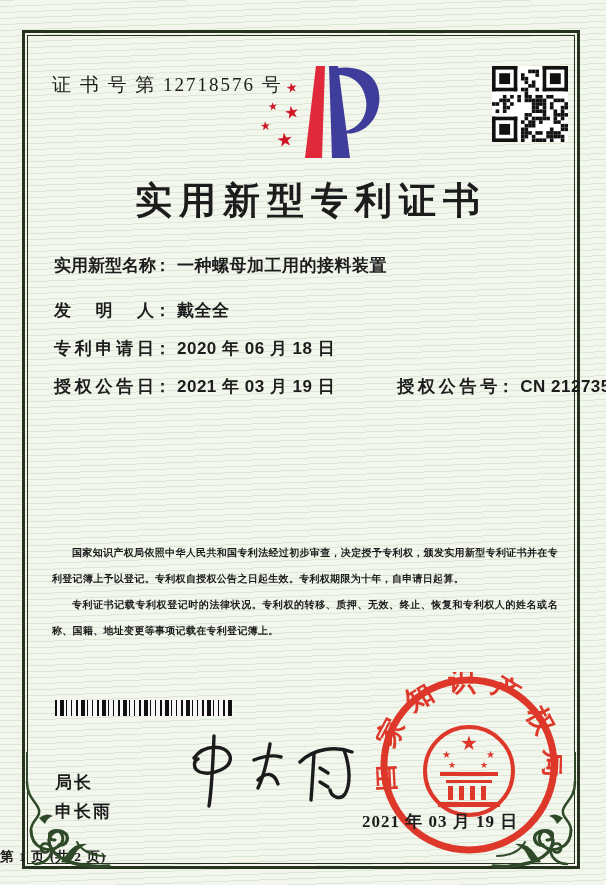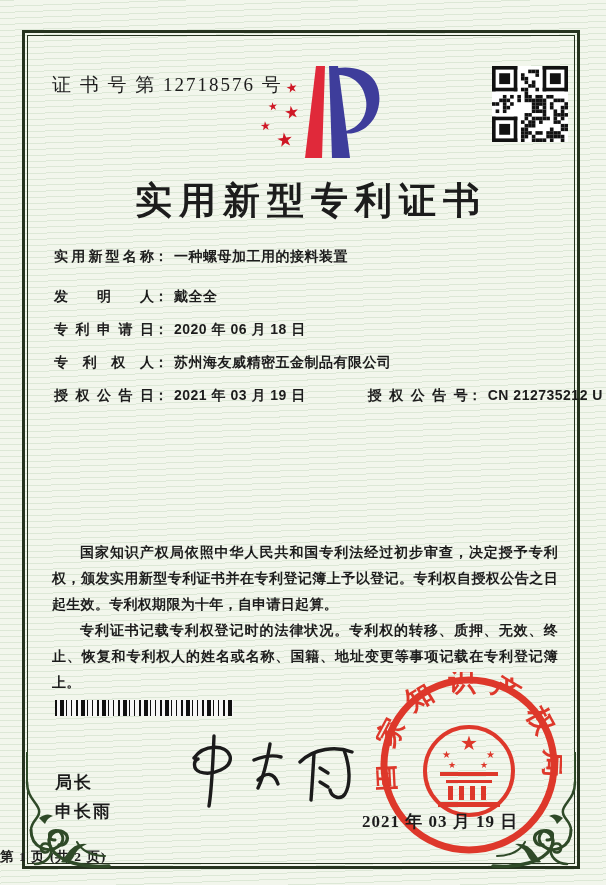--- a/index.html
+++ b/index.html
@@ -23,38 +23,38 @@
     position:absolute;left:52px;top:72px;
     font-size:19px;letter-spacing:2px;font-weight:500;
   }
   .logo{position:absolute;left:240px;top:60px;width:140px;height:106px;}
   .qr{position:absolute;left:492px;top:66px;width:76px;height:76px;background:#fff;}
   .title{
     position:absolute;left:8px;top:176px;width:100%;text-align:center;
     font-size:37px;font-weight:700;letter-spacing:7px;
     font-family:"Liberation Serif","DejaVu Serif",serif;
   }
-  .fields{position:absolute;left:54px;top:248px;right:40px;font-size:14px;}
+  .fields{position:absolute;left:54px;top:254px;right:40px;font-size:17px;}
   .frow{white-space:nowrap;}
   .frow.g1{margin-top:0;}
   .frow.g2{margin-top:22px;}
   .frow.gn{margin-top:15px;}
   .flabel{
     display:inline-block;width:100px;font-weight:600;
     text-align:justify;text-align-last:justify;vertical-align:bottom;
   }
   .fcolon{font-weight:600;}
   .fvalue{
     font-family:"Liberation Sans","DejaVu Sans",sans-serif;
     font-weight:700;margin-left:6px;letter-spacing:.5px;
   }
   .grant-col{margin-left:62px;}
   .paras{
     position:absolute;left:52px;top:540px;right:48px;
-    font-size:14px;line-height:26px;font-weight:700;
+    font-size:10px;line-height:26px;font-weight:700;
     text-align:justify;letter-spacing:.3px;
   }
   .paras p{margin:0;text-indent:2em;}
   .barcode{
     position:absolute;left:55px;top:700px;width:178px;height:16px;
     background:repeating-linear-gradient(90deg,
       #101010 0 2px,#f6f6f6 2px 5px,#101010 5px 9px,#f6f6f6 9px 11px,
       #101010 11px 12px,#f6f6f6 12px 16px,#101010 16px 17px,#f6f6f6 17px 21px);
   }
   .signer{
@@ -240,23 +240,20 @@
   <div class="frow g1">
     <span class="flabel">实用新型名称</span><span class="fcolon">：</span><span class="fvalue">一种螺母加工用的接料装置</span>
   </div>
   <div class="frow g2">
     <span class="flabel">发明人</span><span class="fcolon">：</span><span class="fvalue">戴全全</span>
   </div>
   <div class="frow gn">
     <span class="flabel">专利申请日</span><span class="fcolon">：</span><span class="fvalue">2020 年 06 月 18 日</span>
   </div>
   <div class="frow gn">
-    <span class="flabel">专利权人</span><span class="fcolon">：</span><span class="fvalue">苏州海友威精密五金制品有限公司</span>
-  </div>
-  <div class="frow gn">
     <span class="flabel">授权公告日</span><span class="fcolon">：</span><span class="fvalue">2021 年 03 月 19 日</span><span class="grant-col"><span class="flabel">授权公告号</span><span class="fcolon">：</span><span class="fvalue">CN 212735212 U</span></span>
   </div>
 </div>
 
 <div class="paras">
   <p>国家知识产权局依照中华人民共和国专利法经过初步审查，决定授予专利权，颁发实用新型专利证书并在专利登记簿上予以登记。专利权自授权公告之日起生效。专利权期限为十年，自申请日起算。</p>
   <p>专利证书记载专利权登记时的法律状况。专利权的转移、质押、无效、终止、恢复和专利权人的姓名或名称、国籍、地址变更等事项记载在专利登记簿上。</p>
 </div>
 
 <div class="barcode"></div>

